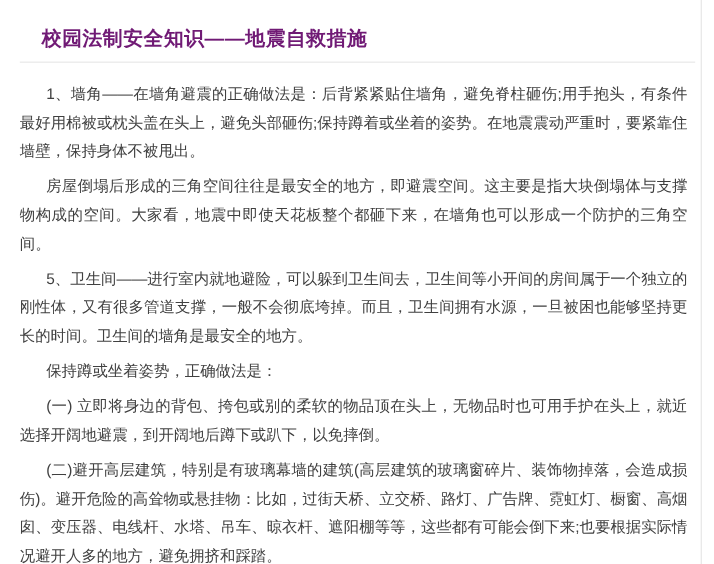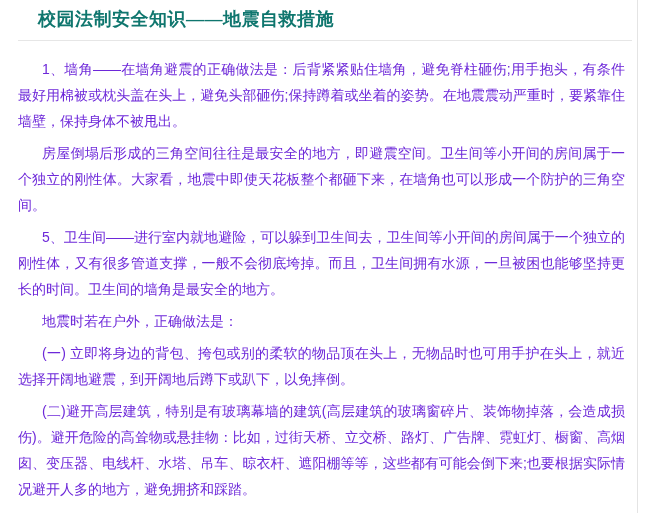--- a/index.html
+++ b/index.html
@@ -11,57 +11,56 @@
   .page {
     position: relative;
     width: 638px;
     min-height: 513px;
     background: #ffffff;
     border-right: 1px solid #e4e4e4;
     box-sizing: border-box;
   }
   .page-title {
     margin: 0;
-    padding: 7px 0 0 38px;
+    padding: 23px 0 0 38px;
     font-size: 18px;
     line-height: 25px;
     font-weight: bold;
-    color: #0f766e;
+    color: #701a75;
     letter-spacing: 0.5px;
-    font-family: Liberation Serif, serif;
   }
   .title-divider {
     border: none;
     border-top: 1px solid #e6e6e6;
     margin: 8px 5px 0 18px;
     height: 0;
   }
   .article-body {
     padding: 15px 12px 10px 18px;
   }
   .article-body p {
     margin: 0 0 6px 0;
     font-size: 14px;
     line-height: 26px;
-    color: #6d28d9;
+    color: #404040;
     text-align: justify;
     text-indent: 24px;
     word-break: break-all;
   }
 </style>
 </head>
 <body>
 
 <div class="page">
   <h1 class="page-title">校园法制安全知识——地震自救措施</h1>
 
   <hr class="title-divider">
 
   <div class="article-body">
     <p>1、墙角——在墙角避震的正确做法是：后背紧紧贴住墙角，避免脊柱砸伤;用手抱头，有条件最好用棉被或枕头盖在头上，避免头部砸伤;保持蹲着或坐着的姿势。在地震震动严重时，要紧靠住墙壁，保持身体不被甩出。</p>
-    <p>房屋倒塌后形成的三角空间往往是最安全的地方，即避震空间。卫生间等小开间的房间属于一个独立的刚性体。大家看，地震中即使天花板整个都砸下来，在墙角也可以形成一个防护的三角空间。</p>
+    <p>房屋倒塌后形成的三角空间往往是最安全的地方，即避震空间。这主要是指大块倒塌体与支撑物构成的空间。大家看，地震中即使天花板整个都砸下来，在墙角也可以形成一个防护的三角空间。</p>
     <p>5、卫生间——进行室内就地避险，可以躲到卫生间去，卫生间等小开间的房间属于一个独立的刚性体，又有很多管道支撑，一般不会彻底垮掉。而且，卫生间拥有水源，一旦被困也能够坚持更长的时间。卫生间的墙角是最安全的地方。</p>
-    <p>地震时若在户外，正确做法是：</p>
+    <p>保持蹲或坐着姿势，正确做法是：</p>
     <p>(一) 立即将身边的背包、挎包或别的柔软的物品顶在头上，无物品时也可用手护在头上，就近选择开阔地避震，到开阔地后蹲下或趴下，以免摔倒。</p>
     <p>(二)避开高层建筑，特别是有玻璃幕墙的建筑(高层建筑的玻璃窗碎片、装饰物掉落，会造成损伤)。避开危险的高耸物或悬挂物：比如，过街天桥、立交桥、路灯、广告牌、霓虹灯、橱窗、高烟囱、变压器、电线杆、水塔、吊车、晾衣杆、遮阳棚等等，这些都有可能会倒下来;也要根据实际情况避开人多的地方，避免拥挤和踩踏。</p>
 
   </div>
 </div>
 
 </body></html>

